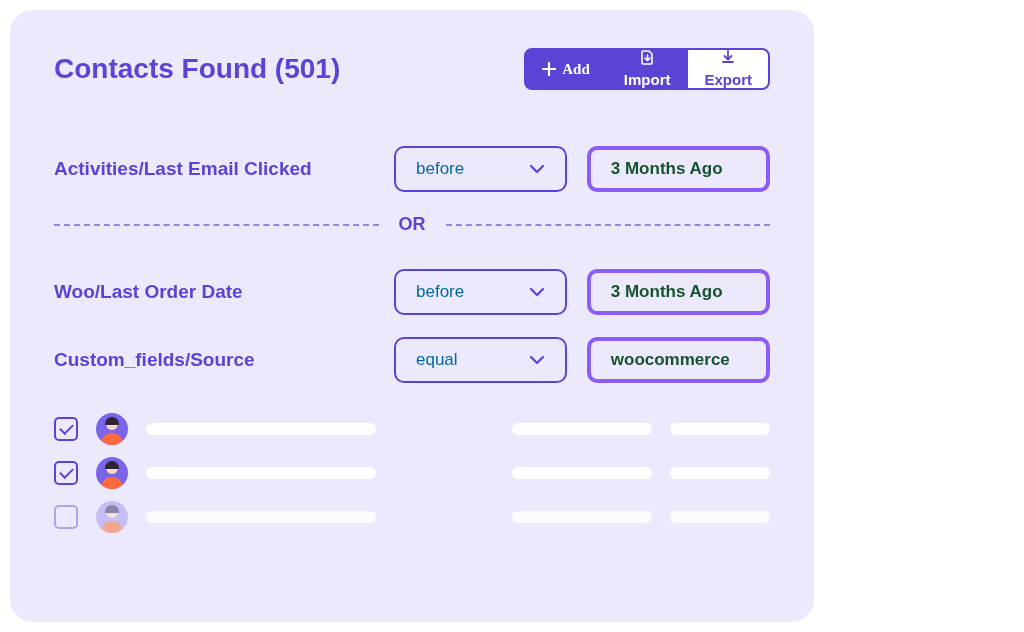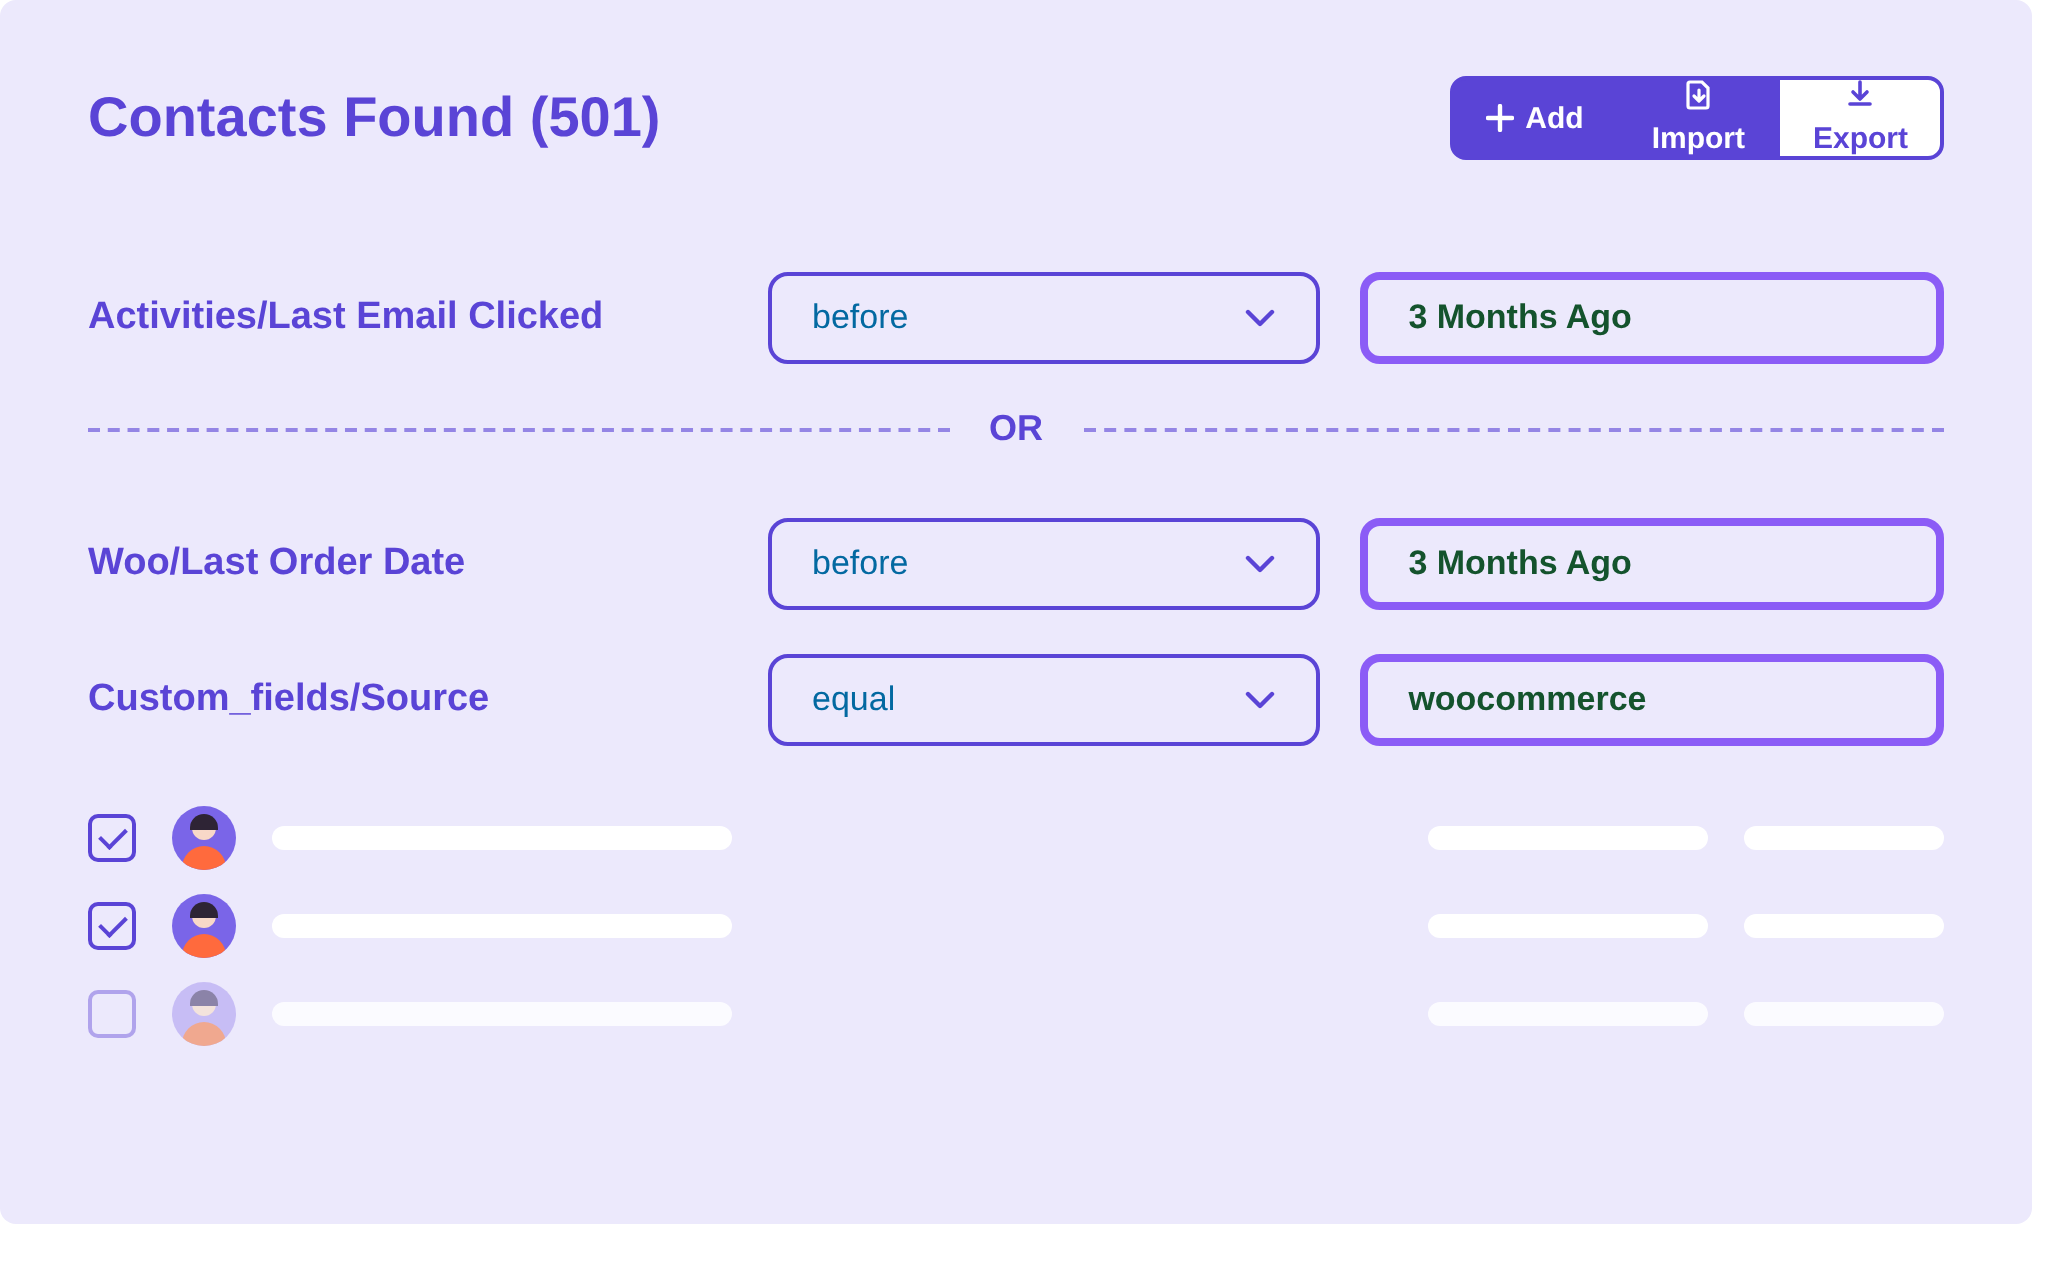--- a/index.html
+++ b/index.html
@@ -4,24 +4,25 @@
 <style>
   * { box-sizing: border-box; margin: 0; padding: 0; }
   body {
     font-family: -apple-system, BlinkMacSystemFont, 'Segoe UI', sans-serif;
     background: #fff;
     width: 1024px;
     height: 632px;
     overflow: hidden;
   }
   .panel {
-    width: 1016px;
+    width: 804px;
     height: 612px;
+    margin: 10px;
     background: #ece9fc;
-    border-radius: 8px;
+    border-radius: 22px;
     padding: 38px 44px;
     position: relative;
   }
   .header {
     display: flex;
     justify-content: space-between;
     align-items: center;
     margin-bottom: 56px;
   }
   .title {
@@ -46,21 +47,21 @@
     white-space: nowrap;
   }
   .btn-primary {
     background: #5a44d6;
     color: #fff;
   }
   .btn-outline {
     background: #fff;
     color: #5a44d6;
   }
-  .btn-add { border-radius: 8px 0 0 8px; border-right-width: 1px; }
+  .btn-add { border-radius: 8px 0 0 8px; border-right-width: 1px; font-family: Liberation Serif, serif; }
   .btn-import { border-radius: 0; border-left-width: 1px; border-right-width: 1px; flex-direction: column; }
   .btn-export { border-radius: 0 8px 8px 0; border-left-width: 1px; flex-direction: column; }
 
   .filter-row {
     display: flex;
     align-items: center;
     margin-bottom: 22px;
     gap: 20px;
   }
   .filter-label {

